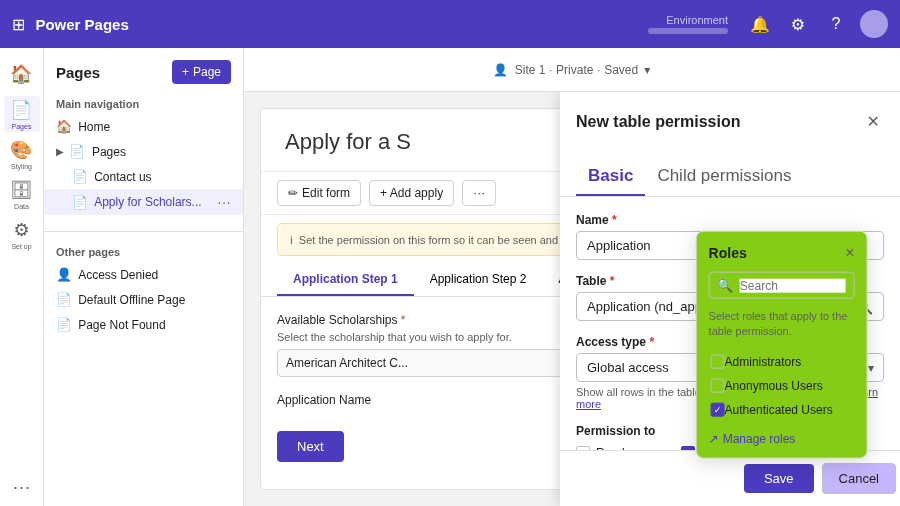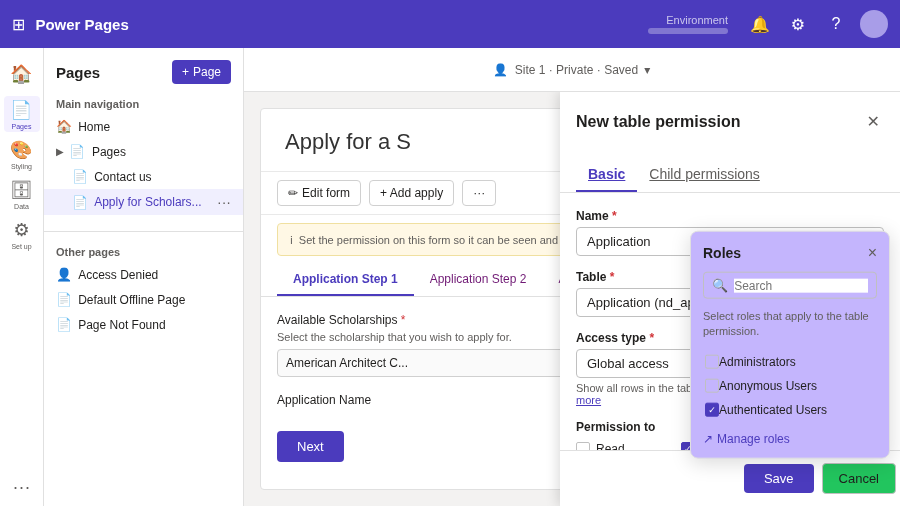--- a/index.html
+++ b/index.html
@@ -139,21 +139,21 @@
     .info-bar {
       background: #fff8e5; border: 1px solid #f0e0a0; border-radius: 4px;
       margin: 8px 16px; padding: 8px 12px; font-size: 11px; color: #605e5c;
       display: flex; align-items: center; gap: 6px;
     }
     .form-tabs {
       display: flex; gap: 0; padding: 0 16px;
       border-bottom: 1px solid #e0e0e0;
     }
     .form-tab {
-      padding: 8px 16px; font-size: 12px; cursor: pointer; color: #701a75;
+      padding: 8px 16px; font-size: 12px; cursor: pointer; color: #000000;
       border-bottom: 2px solid transparent;
     }
     .form-tab.active { color: #4b3bbd; border-bottom: 2px solid #4b3bbd; font-weight: 600; }
     .form-content { padding: 16px; }
     .field-group { margin-bottom: 16px; }
     .field-label { font-size: 12px; color: #201f1e; margin-bottom: 4px; font-weight: 500; }
     .field-label .required { color: #d13438; }
     .field-desc { font-size: 11px; color: #605e5c; margin-bottom: 6px; }
     .field-value { font-size: 12px; color: #201f1e; padding: 6px 8px; border: 1px solid #d0d0d0; border-radius: 4px; background: #fafafa; }
     .next-btn {
@@ -176,21 +176,21 @@
     .panel-header {
       padding: 16px 16px 0;
       border-bottom: 1px solid #e0e0e0;
     }
     .panel-header-row {
       display: flex; align-items: center; justify-content: space-between; margin-bottom: 23px;
     }
     .panel-title { font-size: 16px; font-weight: 600; color: #201f1e; }
     .panel-close { background: none; border: none; cursor: pointer; font-size: 16px; color: #605e5c; padding: 4px; }
     .panel-tabs { display: flex; gap: 0; }
-    .panel-tab { padding: 8px 12px; font-size: 14px; cursor: pointer; color: #605e5c; border-bottom: 2px solid transparent; text-decoration: underline; }
+    .panel-tab { padding: 8px 12px; font-size: 17px; cursor: pointer; color: #605e5c; border-bottom: 2px solid transparent; }
     .panel-tab.active { color: #4b3bbd; border-bottom: 2px solid #4b3bbd; font-weight: 600; }
     .panel-body { padding: 16px; flex: 1; overflow-y: auto; }
     .form-field { margin-bottom: 14px; }
     .form-label { font-size: 12px; font-weight: 600; color: #201f1e; margin-bottom: 4px; }
     .form-label .req { color: #d13438; }
     .form-input {
       width: 100%; padding: 6px 10px; border: 1px solid #c0c0c0; border-radius: 4px;
       font-size: 13px; color: #201f1e; outline: none;
     }
     .form-select-wrap { position: relative; }
@@ -215,31 +215,31 @@
     .panel-footer {
       padding: 12px 4px;
       border-top: 1px solid #e0e0e0;
       display: flex; align-items: center; justify-content: flex-end; gap: 8px;
     }
     .btn-save {
       background: #4b3bbd; color: white; border: none; border-radius: 4px;
       padding: 7px 20px; font-size: 13px; cursor: pointer;
     }
     .btn-cancel {
-      background: #22c55e; color: #201f1e; border: 1px solid #c0c0c0; border-radius: 4px;
+      background: #c4b5fd; color: #201f1e; border: 1px solid #c0c0c0; border-radius: 4px;
       padding: 7px 16px; font-size: 13px; cursor: pointer;
     }
 
     
     .roles-dropdown {
       position: absolute;
       left: 50%; top: 50%;
       transform: translate(-20%, -30%);
-      width: 200px;
-      background: #c4b5fd;
+      width: 172px;
+      background: #84cc16;
       border: 1px solid #e0e0e0;
       border-radius: 8px;
       box-shadow: 0 4px 20px rgba(0,0,0,0.15);
       z-index: 200;
       padding: 12px;
     }
     .roles-dropdown-header {
       display: flex; align-items: center; justify-content: space-between; margin-bottom: 10px;
     }
     .roles-dropdown-title { font-size: 14px; font-weight: 600; color: #201f1e; }

